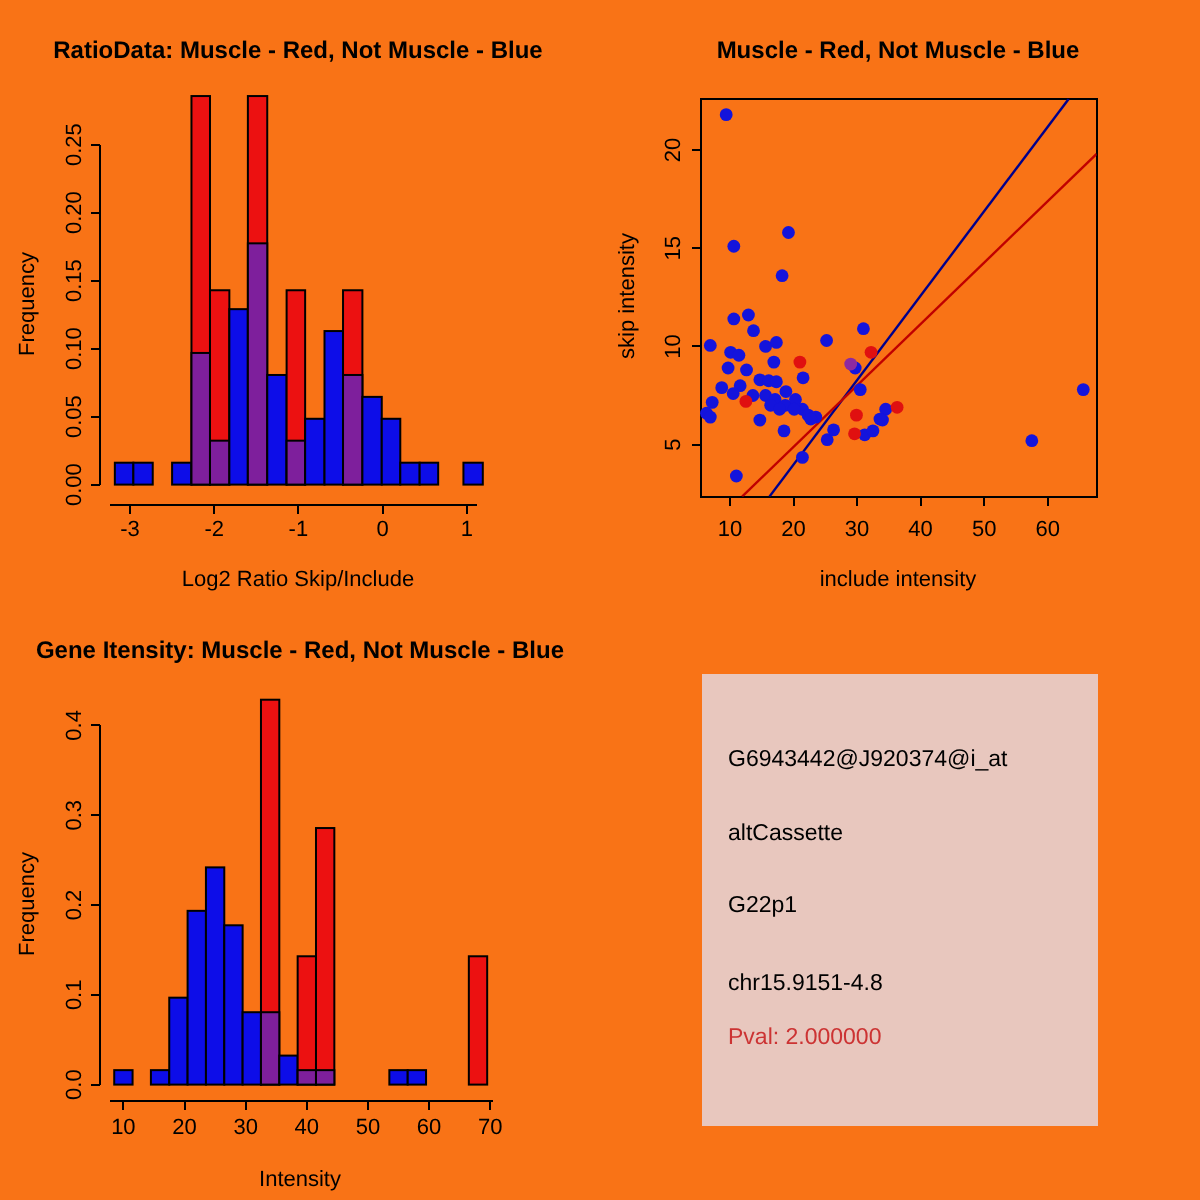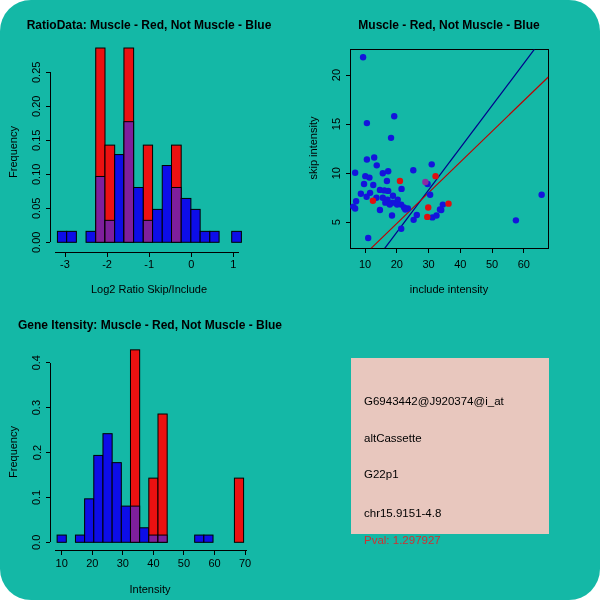--- a/index.html
+++ b/index.html
@@ -1,22 +1,22 @@
 <!DOCTYPE html>
 <html><head>
 <meta charset="utf-8">
 <style>
   html,body{margin:0;padding:0;background:#fff;}
-  .canvas{position:relative;width:600px;height:600px;background:#14b8a6;overflow:hidden;
-          font-family:"Liberation Sans",sans-serif;border-radius:31px;}
+  .canvas{position:relative;width:600px;height:600px;background:#f97316;overflow:hidden;
+          font-family:"Liberation Sans",sans-serif;}
   svg{position:absolute;left:0;top:0;}
   .svgtitle{font-family:"Liberation Sans",sans-serif;font-size:12px;font-weight:bold;fill:#000;}
   .axlab{font-family:"Liberation Sans",sans-serif;font-size:11px;fill:#000;}
   .tick{font-family:"Liberation Sans",sans-serif;font-size:11px;fill:#000;}
-  .info-panel{position:absolute;left:351px;top:358px;width:198px;height:176px;}
+  .info-panel{position:absolute;left:351px;top:337px;width:198px;height:226px;}
   .info-line{position:absolute;left:13px;font-size:11.5px;color:#000;white-space:nowrap;line-height:13px;}
 </style>
 </head>
 <body>
 
 <div class="canvas">
   <svg id="plot" width="600" height="600" viewBox="0 0 600 600">
 
     <text class="svgtitle" x="149" y="29" text-anchor="middle">RatioData: Muscle - Red, Not Muscle - Blue</text>
     <text class="axlab" x="149" y="293" text-anchor="middle">Log2 Ratio Skip/Include</text>
@@ -208,15 +208,15 @@
       <circle cx="448.5551" cy="203.642" r="3.2" fill="#E01010"></circle>
       <circle cx="427.2692" cy="216.899" r="3.2" fill="#E01010"></circle>
       <circle cx="425.363" cy="182.038" r="3.2" fill="#8D2AA0"></circle>
     </svg>
 
   <div class="info-panel" style="background: rgb(232, 199, 190);">
     <div class="info-line" style="top:37px">G6943442@J920374@i_at</div>
     <div class="info-line" style="top:74px">altCassette</div>
     <div class="info-line" style="top:110px">G22p1</div>
     <div class="info-line" style="top:149px">chr15.9151-4.8</div>
-    <div class="info-line" style="top: 176px; color: rgb(204, 51, 51);">Pval: 1.297927</div>
+    <div class="info-line" style="top: 176px; color: rgb(204, 51, 51);">Pval: 2.000000</div>
   </div>
 </div>
 
 </body></html>

